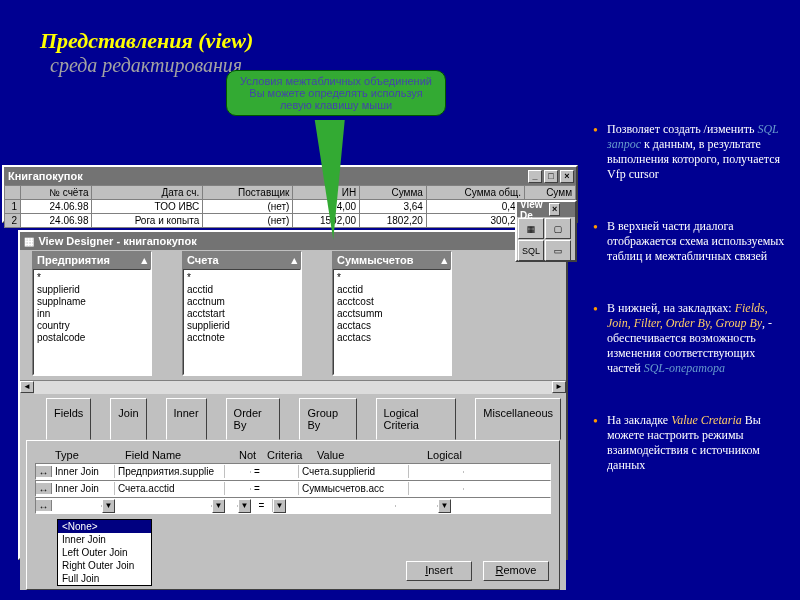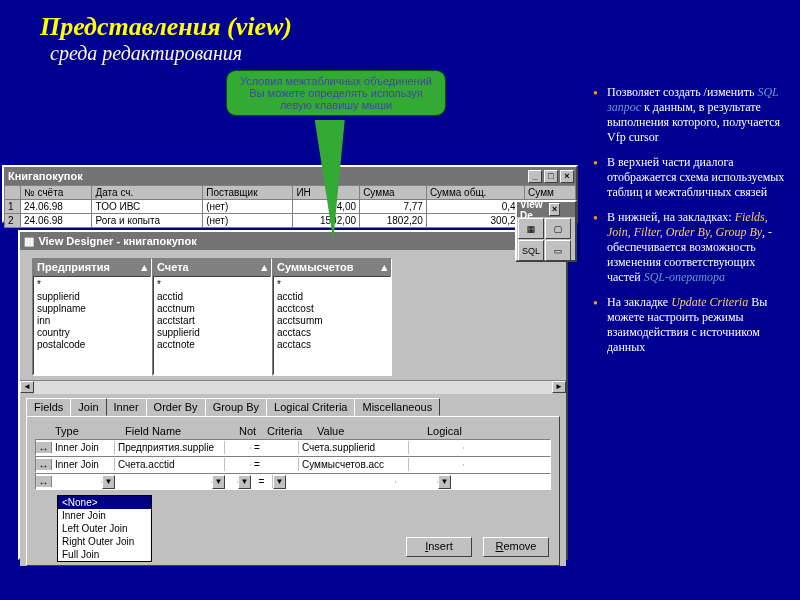--- a/index.html
+++ b/index.html
@@ -6,48 +6,50 @@
   body {
     width: 800px; height: 600px;
     background: #000091;
     font-family: "MS Sans Serif", Tahoma, sans-serif;
     font-size: 11px;
     overflow: hidden;
     position: relative;
   }
   .slide-title {
     color: #ffff00;
-    font-size: 26px;
+    font-size: 22px;
     font-weight: bold;
     padding: 12px 0 0 40px;
     font-family: "Times New Roman", serif;
     font-style: italic;
+    margin-top: 16px;
   }
   .slide-subtitle {
-    color: #fef9c3;
+    color: #a3a3a3;
     font-size: 20px;
     font-style: italic;
     padding: 0 0 0 50px;
     font-family: "Times New Roman", serif;
   }
   .right-text {
     position: absolute;
     right: 12px;
     top: 85px;
     width: 195px;
     color: #ffffff;
     font-family: "Times New Roman", serif;
     font-size: 12px;
   }
   .right-text ul { list-style: none; }
   .right-text li {
     position: relative;
     padding-left: 14px;
     margin-bottom: 10px;
     line-height: 1.25;
+    margin-top: 37px;
   }
   .right-text li::before {
     content: "•";
     position: absolute;
     left: 0;
     color: #ff9900;
     font-size: 14px;
   }
   .em-it { color: #6699cc; font-style: italic; }
   .em-y { color: #ffcc66; font-style: italic; }
@@ -84,21 +86,21 @@
   .grid-win {
     left: 2px; top: 165px; width: 576px; height: 58px; z-index: 1;
   }
   .grid {
     width: 100%; border-collapse: collapse;
     background: #fff; font-size: 10px;
   }
   .grid th, .grid td {
     border: 1px solid #808080;
     padding: 1px 3px;
-    text-align: left;
+    text-align: right;
     white-space: nowrap;
   }
   .grid th { background: #c0c0c0; font-weight: normal; }
   .grid .r { text-align: right; }
   .rowhead { background:#c0c0c0; width:16px; text-align:center; }
 
   .vd-win {
     left: 18px; top: 230px; width: 550px; height: 330px; z-index: 3;
   }
   .vd-toolbar {
@@ -112,21 +114,22 @@
     border: 1px solid;
     border-color:#fff #404040 #404040 #fff;
     background:#c0c0c0;
     margin: 0 1px 1px 0;
     display:flex; align-items:center; justify-content:center;
     font-size:9px;
   }
 
   .table-pane {
     display: flex;
-    padding: 8px 12px 4px 12px;
+    gap: 30px;
+    padding: 1px 12px 4px 12px;
     background:#c0c0c0;
     height: 130px;
     overflow:hidden;
     position:relative;
   }
   .tblcard {
     width: 120px;
     border: 1px solid;
     border-color:#808080 #fff #fff #808080;
     background:#c0c0c0;
@@ -155,26 +158,27 @@
     width:14px; height:12px;
     border:1px solid; border-color:#fff #404040 #404040 #fff;
     text-align:center; font-size:8px; line-height:10px;
   }
   .hscroll .track { flex:1; background:#dcdcdc; }
 
   .tabs-area { padding: 4px 6px 0 6px; background:#c0c0c0; }
   .tabrow { display:flex; }
   .tab {
     font-size:11px;
-    padding: 2px 7px;
+    padding: 8px 7px;
     border:1px solid;
     border-color:#fff #404040 #c0c0c0 #fff;
     background:#c0c0c0;
     margin-right:-1px;
     position:relative;
+    margin-left:20px;
   }
   .tab.active {
     background:#c0c0c0;
     border-bottom-color:#c0c0c0;
     z-index:2;
   }
   .tabpage {
     border:1px solid;
     border-color:#fff #404040 #404040 #fff;
     background:#c0c0c0;
@@ -260,21 +264,21 @@
 <div class="slide-subtitle">среда редактирования</div>
 
 <div class="callout">Условия межтабличных объединений Вы можете определять используя левую клавишу мыши</div>
 <div class="callout-tail"></div>
 
 <div class="right-text">
   <ul>
     <li><span>Позволяет создать /изменить </span><span class="em-it">SQL запрос</span><span> к данным, в результате выполнения которого, получается Vfp cursor</span></li>
     <li><span>В верхней части диалога отображается схема используемых таблиц и межтабличных связей</span></li>
     <li><span>В нижней, на закладках: </span><span class="em-y">Fields, Join, Filter, Order By, Group By</span><span>, - обеспечивается возможность изменения соответствующих частей </span><span class="em-it">SQL-оператора</span></li>
-    <li><span>На закладке </span><span class="em-y">Update Criteria</span><span> Вы можете настроить режимы взаимодействия с источником данных</span></li>
+    <li><span>На закладке </span><span class="em-y">Value Cretaria</span><span> Вы можете настроить режимы взаимодействия с источником данных</span></li>
   </ul>
 </div>
 
 <div class="win grid-win">
   <div class="titlebar">
     <span>Книгапокупок</span>
     <span class="spacer"></span>
     <span class="tbtn">_</span>
     <span class="tbtn">□</span>
     <span class="tbtn">×</span>
@@ -290,21 +294,21 @@
       <th>Сумма</th>
       <th>Сумма общ.</th>
       <th>Сумм</th>
     </tr>
     <tr>
       <td class="rowhead">1</td>
       <td>24.06.98</td>
       <td>ТОО ИВС</td>
       <td>(нет)</td>
       <td class="r">4,00</td>
-      <td class="r">7,77</td>
+      <td class="r">3,64</td>
       <td class="r">0,40</td>
     </tr>
     <tr>
       <td class="rowhead">2</td>
       <td>24.06.98</td>
       <td>Рога и копыта</td>
       <td>(нет)</td>
       <td class="r">1502,00</td>
       <td class="r">1802,20</td>
       <td class="r">300,20</td>

